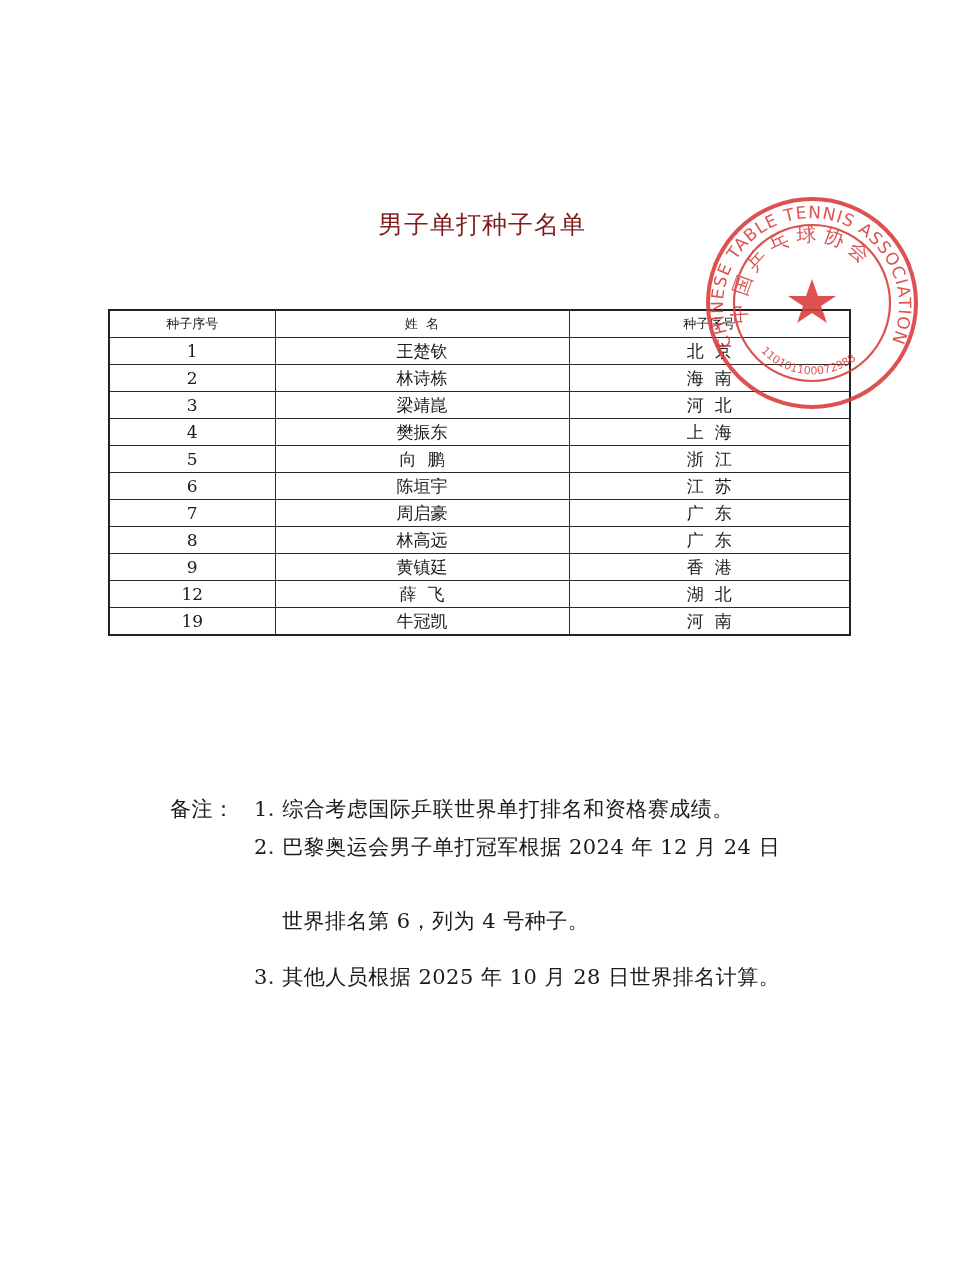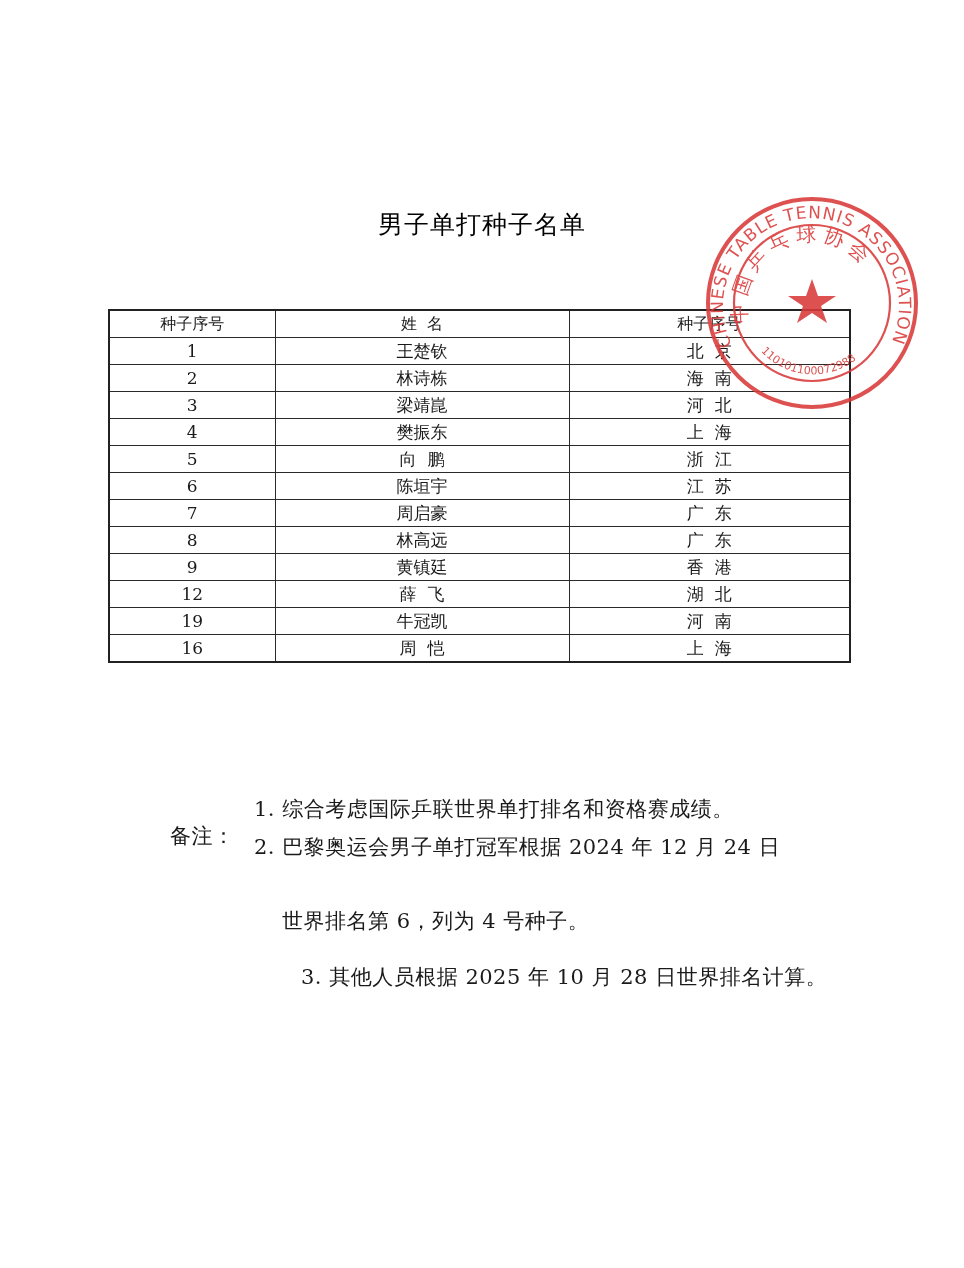--- a/index.html
+++ b/index.html
@@ -1,24 +1,24 @@
 <!DOCTYPE html>
 <html><head>
 <meta charset="utf-8">
 <style>
   html, body { margin:0; padding:0; background:#ffffff; }
   body { width:964px; height:1268px; position:relative; overflow:hidden;
          font-family:"DejaVu Serif","Liberation Serif",serif; color:#1a1a1a; }
   .title { position:absolute; top:208px; left:0; width:964px; text-align:center;
-           font-family:"DejaVu Sans","Liberation Sans",sans-serif; font-size:25px; letter-spacing:1px; color:#000000; }
+           font-family:"DejaVu Sans","Liberation Sans",sans-serif; font-size:25px; letter-spacing:1px; color:#7f1d1d; }
   table.seeds { position:absolute; left:108px; top:309px; width:741px; border-collapse:collapse;
                 table-layout:fixed; border:2px solid #222; }
   table.seeds td, table.seeds th { border:1.5px solid #2a2a2a; height:26px; padding:0; text-align:center;
                font-size:17px; font-weight:normal; line-height:26px; white-space:pre; }
-  table.seeds th { font-size:16px; }
+  table.seeds th { font-size:13px; }
   col.c1 { width:166px; } col.c2 { width:294px; } col.c3 { width:281px; }
   .notes { position:absolute; left:170px; top:795px; font-size:21px; color:#1a1a1a; letter-spacing:0.5px; }
   .note-line { position:absolute; white-space:nowrap; }
   .stamp { position:absolute; left:704px; top:195px; width:216px; height:216px; pointer-events:none; opacity:0.88; }
 </style>
 </head>
 <body>
 
 <div class="title">男子单打种子名单</div>
 
@@ -84,34 +84,29 @@
       <tr>
         <td>12</td>
         <td>薛  飞</td>
         <td>湖  北</td>
       </tr>
       <tr>
         <td>19</td>
         <td>牛冠凯</td>
         <td>河  南</td>
       </tr>
-      <tr>
-        <td>16</td>
-        <td>周  恺</td>
-        <td>上  海</td>
-      </tr>
     </tbody>
 </table>
 
 <div class="notes">
-  <div class="note-line" style="left:0;top:0;margin-top:27px;">备注：</div>
+  <div class="note-line" style="left:0;top:0;">备注：</div>
   <div class="note-line" style="left:84px;top:0;">1. 综合考虑国际乒联世界单打排名和资格赛成绩。</div>
   <div class="note-line" style="left:84px;top:38px;">2. 巴黎奥运会男子单打冠军根据 2024 年 12 月 24 日</div>
   <div class="note-line" style="left:112px;top:112px;">世界排名第 6，列为 4 号种子。</div>
-  <div class="note-line" style="left:84px;top:168px;margin-left:47px;">3. 其他人员根据 2025 年 10 月 28 日世界排名计算。</div>
+  <div class="note-line" style="left:84px;top:168px;">3. 其他人员根据 2025 年 10 月 28 日世界排名计算。</div>
 </div>
 
 <svg class="stamp" viewBox="0 0 216 216">
   <defs>
     <path id="outerArc" d="M 28 150 A 88 88 0 1 1 186 150"></path>
     <path id="innerArc" d="M 44 128 A 66 66 0 1 1 172 128"></path>
     <path id="numArc" d="M 52 150 A 70 70 0 0 0 166 150"></path>
   </defs>
   <circle cx="108" cy="108" r="104" fill="none" stroke="#d93a3a" stroke-width="4"></circle>
   <circle cx="108" cy="108" r="78" fill="none" stroke="#d93a3a" stroke-width="2.2"></circle>

